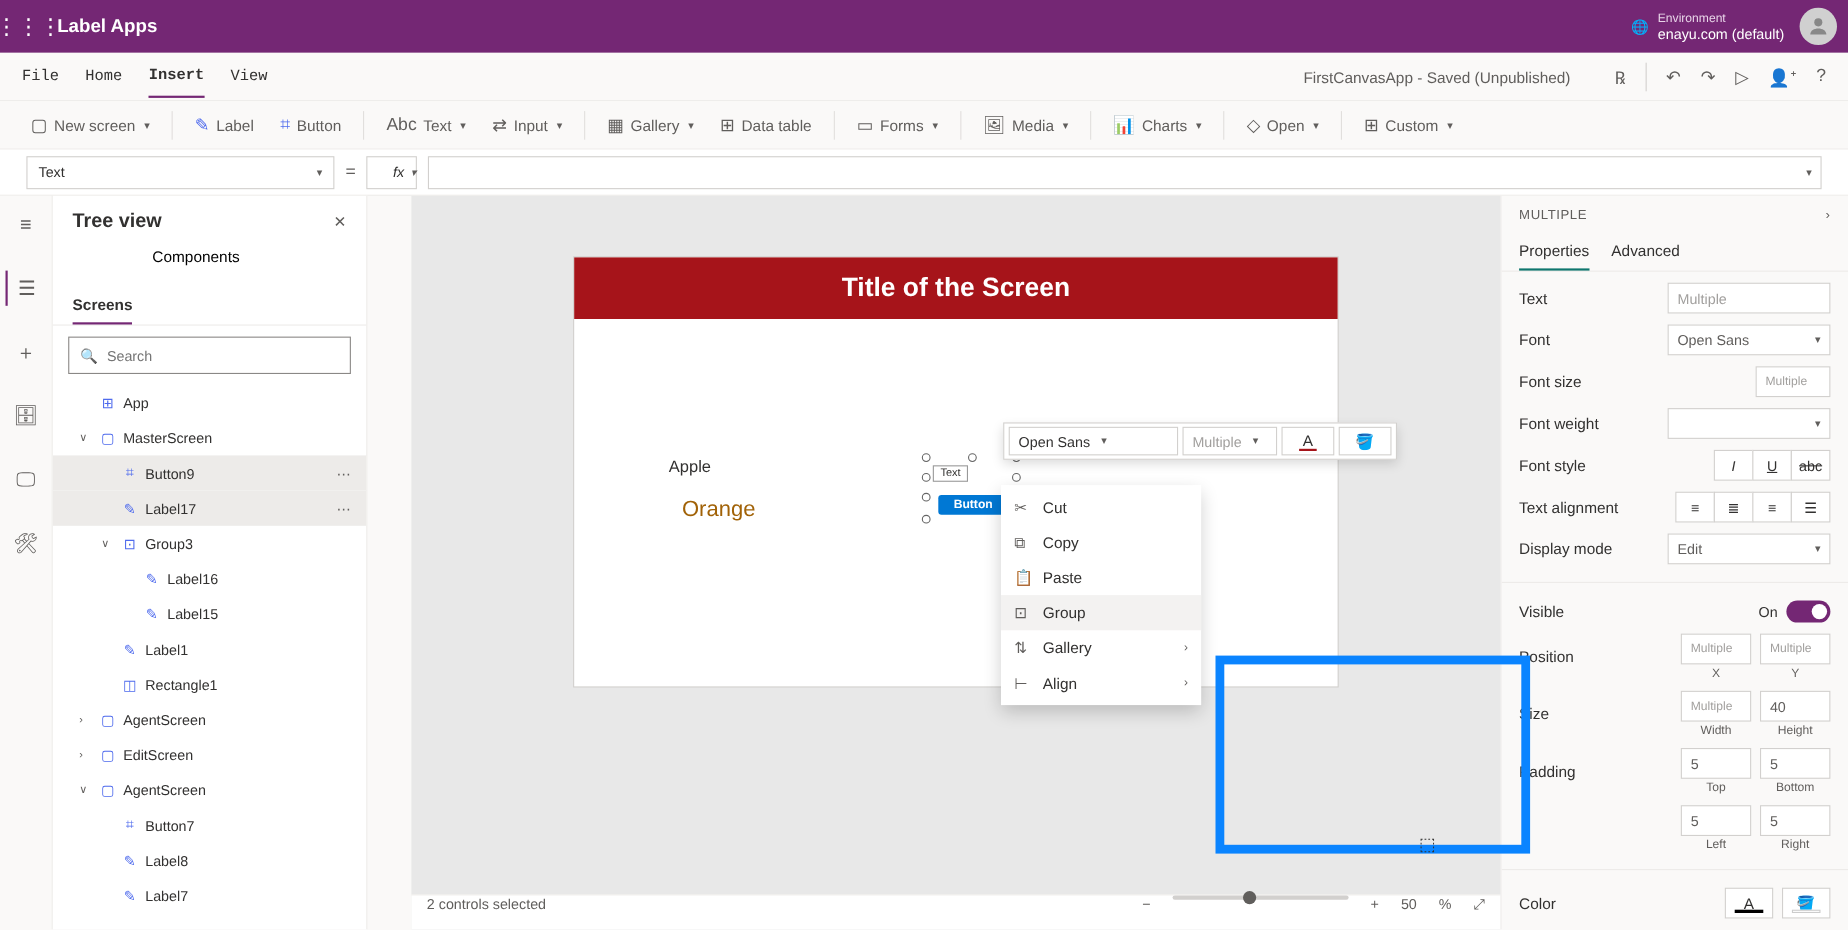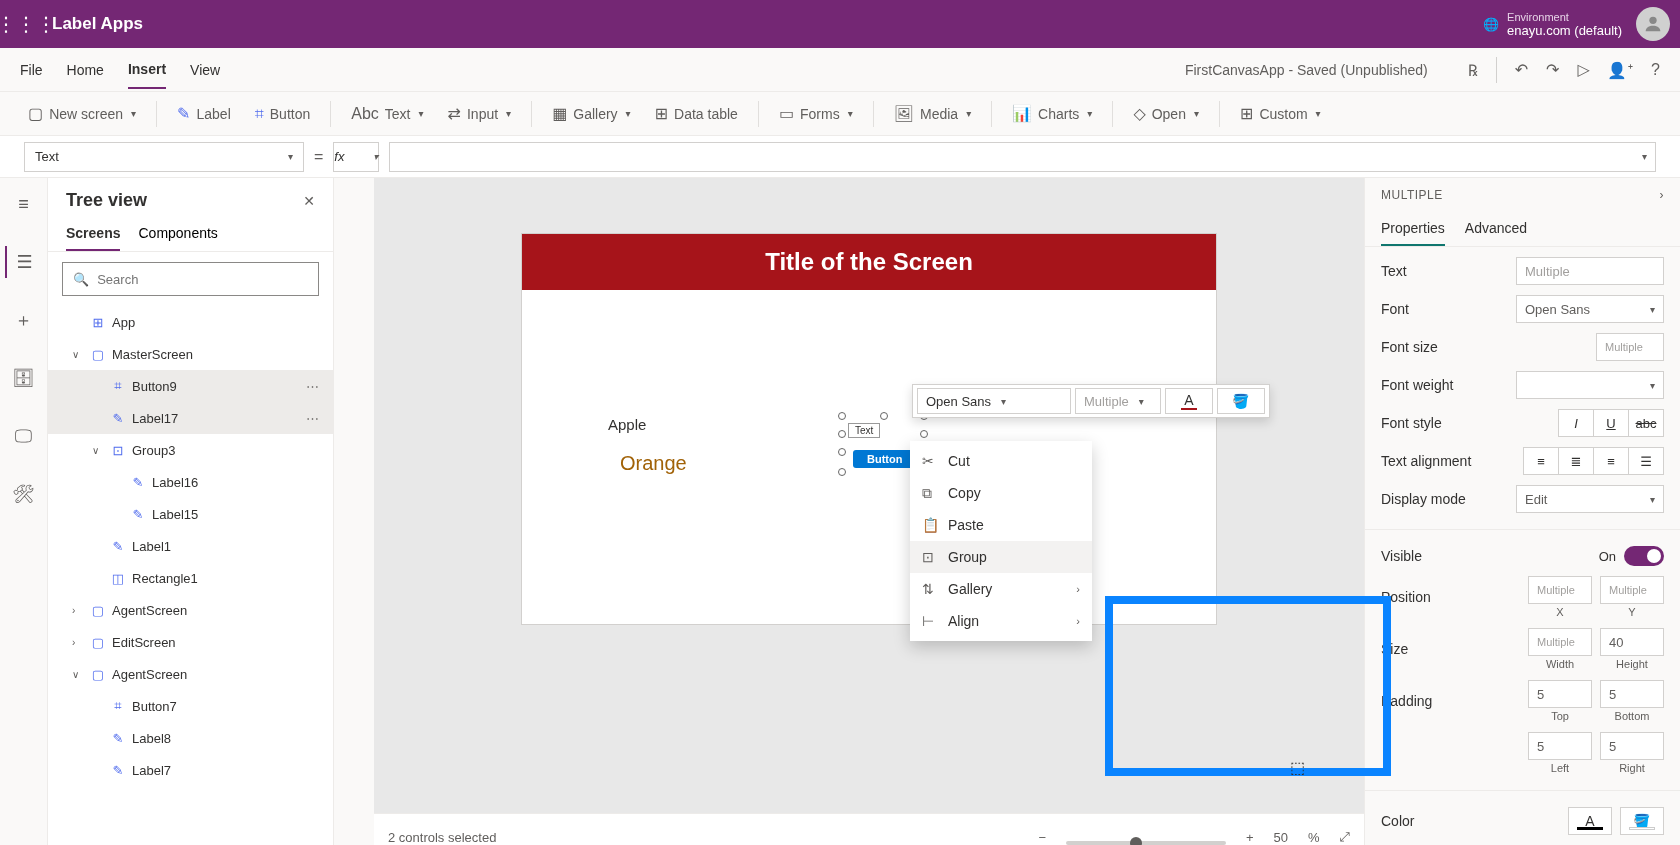--- a/index.html
+++ b/index.html
@@ -10,56 +10,56 @@
   .titlebar .waffle { width: 32px; height: 32px; display:flex; align-items:center; justify-content:center; font-size:20px; }
   .titlebar .app-name { font-size: 17px; font-weight: 600; margin-left: 10px; }
   .titlebar .spacer { flex: 1; }
   .titlebar .env-block { text-align: left; margin-right: 14px; display:flex; align-items:center; gap:8px; }
   .titlebar .env-block .env-label { font-size: 11px; color: #e8d4e8; }
   .titlebar .env-block .env-name { font-size: 13px; }
   .titlebar .avatar { width: 34px; height: 34px; border-radius: 50%; background: #d0d0d0; display:flex; align-items:center; justify-content:center; }
   
   
   .menubar { height: 44px; display: flex; align-items: center; padding: 0 20px; gap: 24px; background: #faf9f8; border-bottom: 1px solid #edebe9; }
-  .menubar .menu-item { font-size: 14px; color: #323130; cursor: pointer; padding: 10px 0; }
+  .menubar .menu-item { font-size: 14px; color: #323130; cursor: pointer; padding: 10px 0; font-family: Liberation Mono, monospace; }
   .menubar .menu-item.active { font-weight: 600; border-bottom: 2px solid #742774; color: #323130; }
   .menubar .spacer { flex:1; }
   .menubar .doc-title { font-size: 14px; color: #605e5c; }
   .menubar .right-icons { display:flex; gap: 18px; align-items:center; color:#605e5c; font-size:16px; margin-left:16px; }
   .menubar .right-icons .icon { cursor:pointer; }
   .menubar .divider { width:1px; height:26px; background:#d2d0ce; }
   
   
   .ribbon { height: 44px; display:flex; align-items:center; padding: 0 18px; gap: 4px; background:#faf9f8; border-bottom:1px solid #edebe9; }
   .ribbon-item { display:flex; align-items:center; gap:6px; color:#605e5c; font-size:14px; padding: 6px 10px; cursor:pointer; }
   .ribbon-item .icon { font-size:16px; }
   .ribbon .sep { width:1px; height:26px; background:#e1dfdd; margin:0 6px; }
   .chevron { font-size: 10px; margin-left:2px; color:#605e5c; }
   
   
   .formulabar { height: 42px; display:flex; align-items:center; padding: 6px 24px; gap: 10px; background:#fff; border-bottom:1px solid #edebe9; }
   .formulabar .prop-select { width: 280px; height:30px; border:1px solid #d2d0ce; background:#fff; display:flex; align-items:center; padding:0 10px; justify-content:space-between; }
   .formulabar .eq { font-size:16px; color:#605e5c; }
-  .formulabar .fx-btn { width:46px; height:30px; border:1px solid #d2d0ce; display:flex; align-items:center; justify-content:space-between; gap:4px; font-style:italic; }
+  .formulabar .fx-btn { width:46px; height:30px; border:1px solid #d2d0ce; display:flex; align-items:center; justify-content:flex-end; gap:4px; font-style:italic; }
   .formulabar .fx-input { flex:1; height:30px; border:1px solid #d2d0ce; background:#fff; display:flex; align-items:center; justify-content:flex-end; padding:0 8px; }
   
   
   .main { display:flex; height: calc(845px - 48px - 44px - 44px - 42px); }
   .left-rail { width:48px; background:#faf9f8; border-right:1px solid #edebe9; display:flex; flex-direction:column; align-items:center; padding-top:10px; gap:26px; color:#605e5c; font-size:18px; }
   .left-rail .rail-item { cursor:pointer; width:38px; height:32px; display:flex; align-items:center; justify-content:center; }
   .left-rail .rail-item.chosen { border-left:2px solid #742774; }
   
   
   .tree-panel { width: 286px; background:#fff; border-right:1px solid #edebe9; display:flex; flex-direction:column; }
   .tree-panel .hdr { display:flex; align-items:center; justify-content:space-between; padding: 12px 18px 6px; }
   .tree-panel .hdr h2 { font-size: 18px; font-weight:600; }
   .tree-panel .close { font-size:14px; color:#605e5c; cursor:pointer; }
   .tree-tabs { display:flex; gap:18px; padding: 0 18px; border-bottom:1px solid #edebe9; }
   .tree-tab { font-size:14px; padding:8px 0; cursor:pointer; color:#000000; }
-  .tree-tab.active { border-bottom:2px solid #742774; color:#323130; font-weight:600; }
+  .tree-tab.active { border-bottom:2px solid #742774; color:#323130; font-weight:600;margin-top:44px; }
   .tree-search { margin:10px 14px; height:34px; border:1px solid #8a8886; display:flex; align-items:center; padding:0 10px; gap:8px; }
   .tree-search input { border:none; outline:none; flex:1; font-size:13px; }
   .tree-list { flex:1; overflow-y:auto; }
   .tree-row { display:flex; align-items:center; height:32px; padding:0 12px; gap:6px; cursor:pointer; font-size:13px; color:#323130; }
   .tree-row.selected { background:#edebe9; }
   .tree-row .caret { width:12px; color:#605e5c; font-size:10px; }
   .tree-row .ticon { width:16px; height:16px; display:inline-flex; align-items:center; justify-content:center; color:#4f6bed; font-size:13px; }
   .tree-row .dots { margin-left:auto; color:#605e5c; letter-spacing:2px; }
   .ind-1 { padding-left: 24px; }
   .ind-2 { padding-left: 44px; }
@@ -85,21 +85,21 @@
   .float-fmt .btn { border:1px solid #d2d0ce; height:26px; width:48px; display:flex; align-items:center; justify-content:center; font-size:14px; }
   
   
   .ctx-menu { position:absolute; top:207px; left:388px; width:182px; background:#fff; box-shadow:0 6px 16px rgba(0,0,0,0.2); padding:4px 0; }
   .ctx-item { height:32px; display:flex; align-items:center; gap:10px; padding:0 12px; font-size:14px; color:#323130; cursor:pointer; position:relative; }
   .ctx-item.hover { background:#f3f2f1; }
   .ctx-item .cicon { width:16px; color:#605e5c; font-size:14px; }
   .ctx-item .sub { margin-left:auto; color:#605e5c; font-size:11px; }
   
   
-  .canvas-status { height:32px; border-top:1px solid #edebe9; background:#fff; display:flex; align-items:flex-end; padding:0 14px; font-size:13px; color:#605e5c; gap:20px; }
+  .canvas-status { height:32px; border-top:1px solid #edebe9; background:#fff; display:flex; align-items:flex-start; padding:0 14px; font-size:13px; color:#605e5c; gap:20px; }
   .canvas-status .spacer { flex:1; }
   .canvas-status .slider { width:160px; height:4px; background:#d2d0ce; position:relative; border-radius:2px; }
   .canvas-status .slider .thumb { width:12px; height:12px; border-radius:50%; background:#605e5c; position:absolute; top:-4px; left:40%; }
   
   
   .props { width: 316px; background:#faf9f8; border-left:1px solid #edebe9; display:flex; flex-direction:column; overflow-y:auto; }
   .props .sel-hdr { display:flex; align-items:center; justify-content:space-between; padding:10px 16px; color:#605e5c; font-size:12px; letter-spacing:0.5px; }
   .props-tabs { display:flex; gap:20px; padding:0 16px; border-bottom:1px solid #edebe9; }
   .props-tab { font-size:14px; padding:8px 0; cursor:pointer; }
   .props-tab.active { font-weight:400; border-bottom:2px solid #0f766e; }

